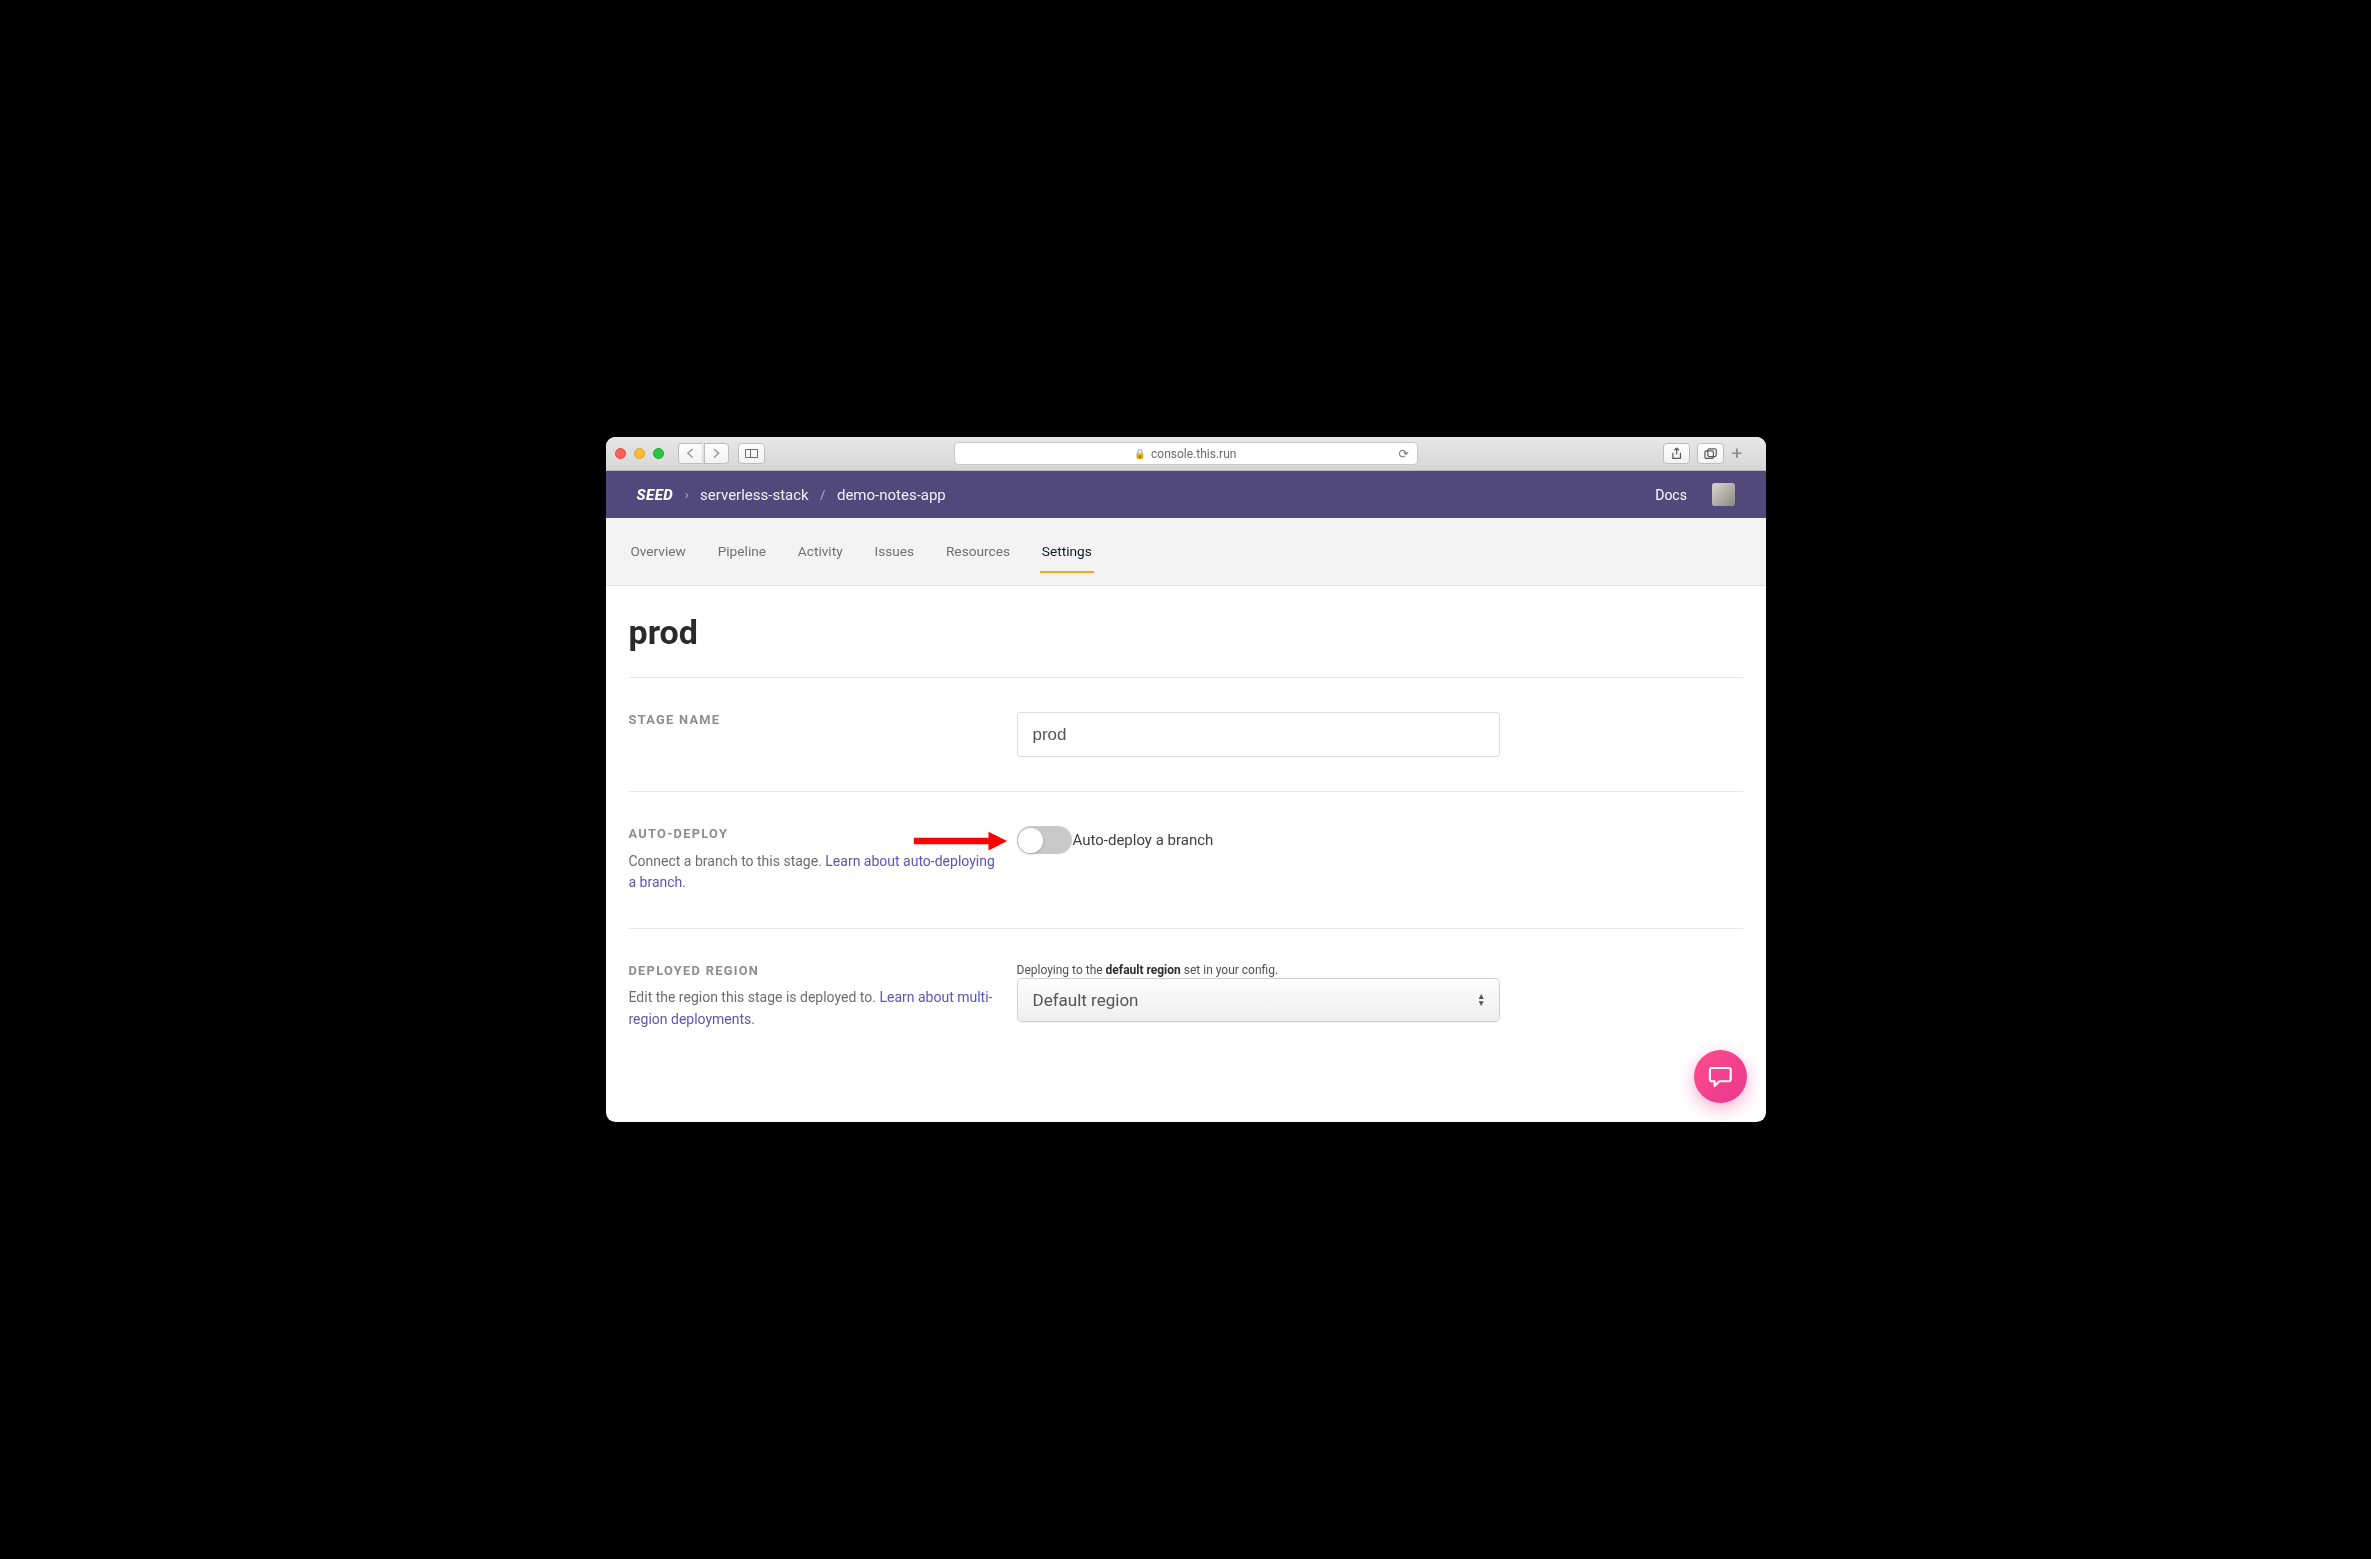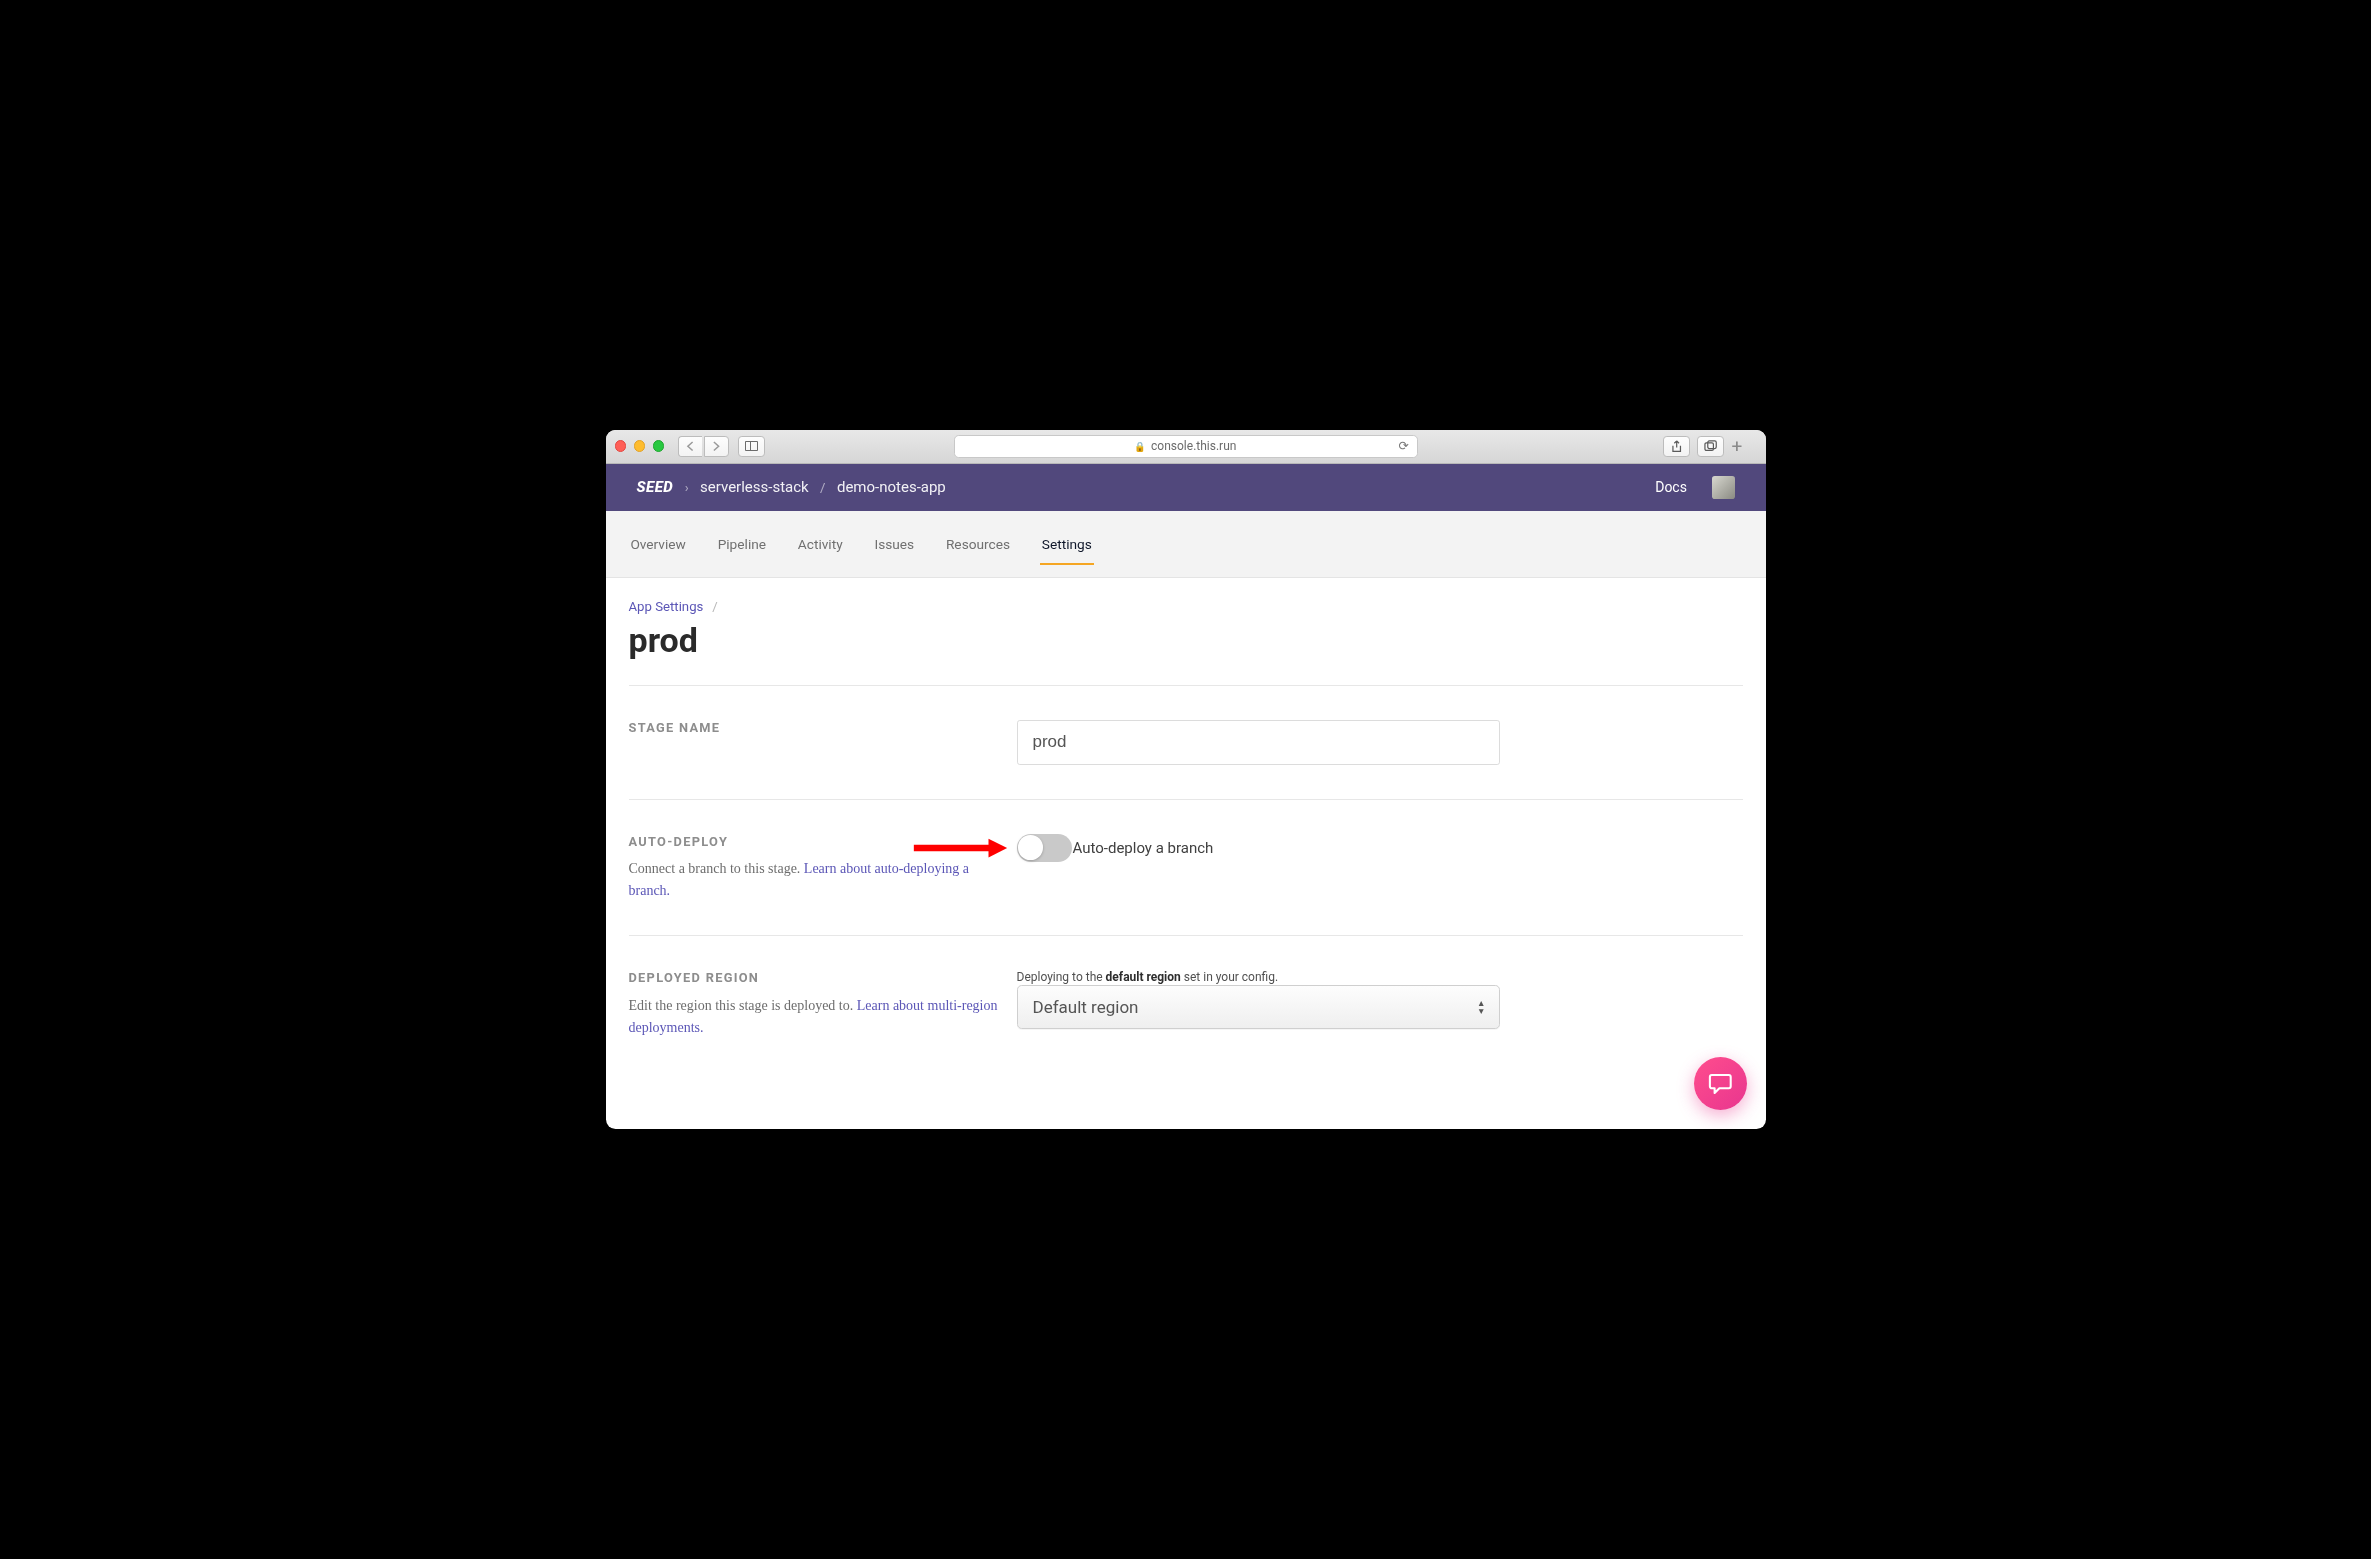--- a/index.html
+++ b/index.html
@@ -99,21 +99,21 @@
     .breadcrumb-small { font-size:13.2px; color:#5b56b6; }
     .breadcrumb-small .slash { color:#b8b8b8; margin-left:5.7px; }
     .page-title { font-size: 34px; font-weight:700; color:#2a2a2a; margin-top:5.7px; }
     .rule { border: none; border-top: 0.9px solid #e7e7e7; margin: 24.6px 0 0; }
     .section { display:flex; padding: 34px 0; border-bottom:0.9px solid #e7e7e7; }
     .section:last-child { border-bottom:none; }
     .section-left { width: 388px; padding-right: 12px; }
     .section-label {
       font-size: 12.8px; font-weight:700; color:#8d8d8d; letter-spacing: 1.3px; text-transform: uppercase;
     }
-    .section-desc { font-size: 14px; color:#6d6d6d; margin-top: 9.5px; line-height: 1.55; font-family: Liberation Serif, serif; }
+    .section-desc { font-size: 14px; color:#6d6d6d; margin-top: 9.5px; line-height: 1.55; }
     .section-desc a, .link { color:#5b56b6; text-decoration: none; }
     .section-right { flex:1; }
     .text-input {
       width: 483px; height: 45px;
       border: 0.9px solid #dcdcdc; border-radius: 2.8px;
       padding: 0 15px; font-size: 17px; color:#555;
       background:#fff;
     }
     
     .toggle-row { display:flex; align-items:center; gap:1px; }
@@ -221,24 +221,20 @@
     <div class="tabs">
       <div class="tab">Overview</div>
       <div class="tab">Pipeline</div>
       <div class="tab">Activity</div>
       <div class="tab">Issues</div>
       <div class="tab">Resources</div>
       <div class="tab active">Settings</div>
     </div>
 
     <div class="content">
-      <div class="breadcrumb-small">
-        <a class="link">App Settings</a>
-        <span class="slash">/</span>
-      </div>
       <h1 class="page-title">prod</h1>
       <hr class="rule">
 
       <div class="section">
         <div class="section-left">
           <div class="section-label">STAGE NAME</div>
         </div>
         <div class="section-right">
           <input class="text-input" type="text" value="prod" style="">
         </div>

